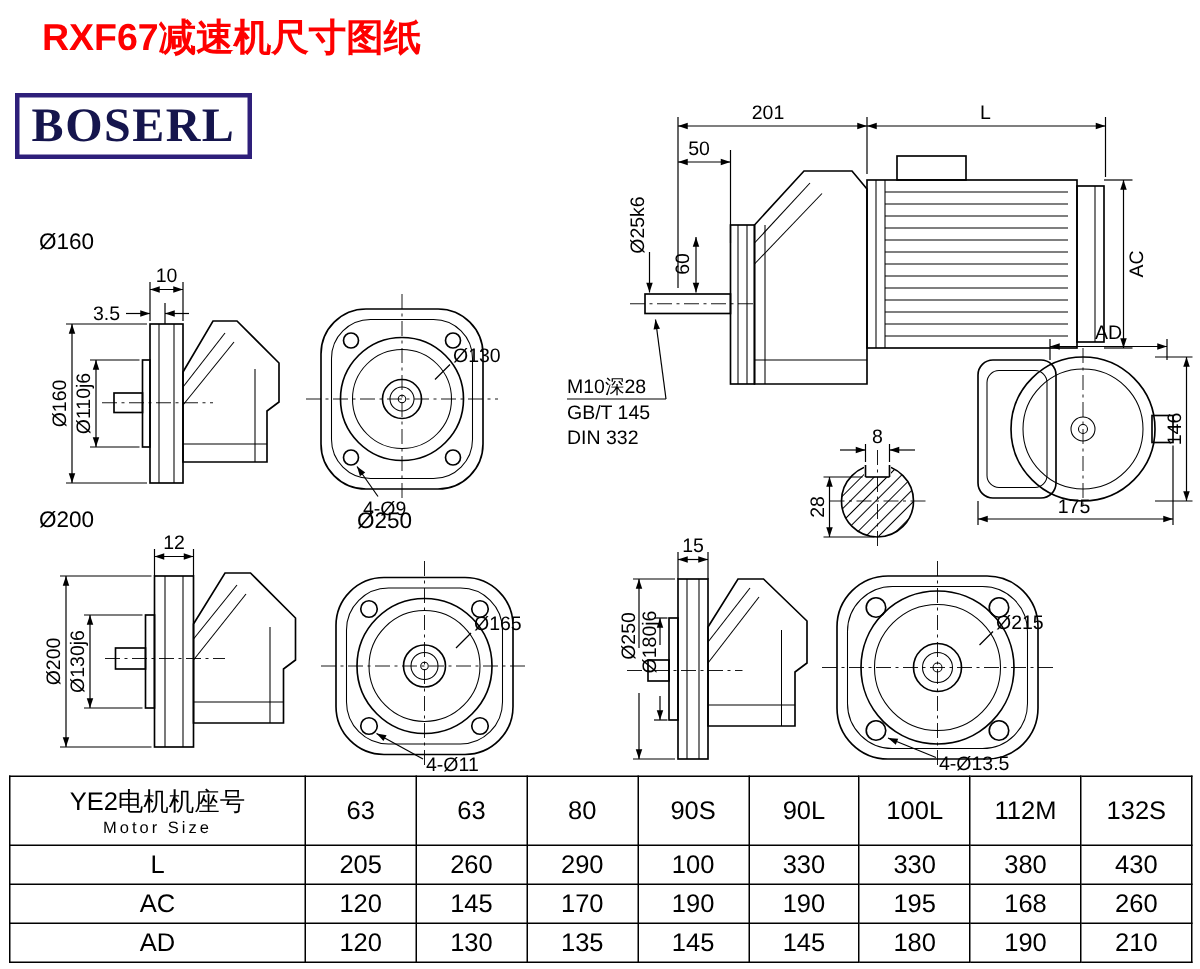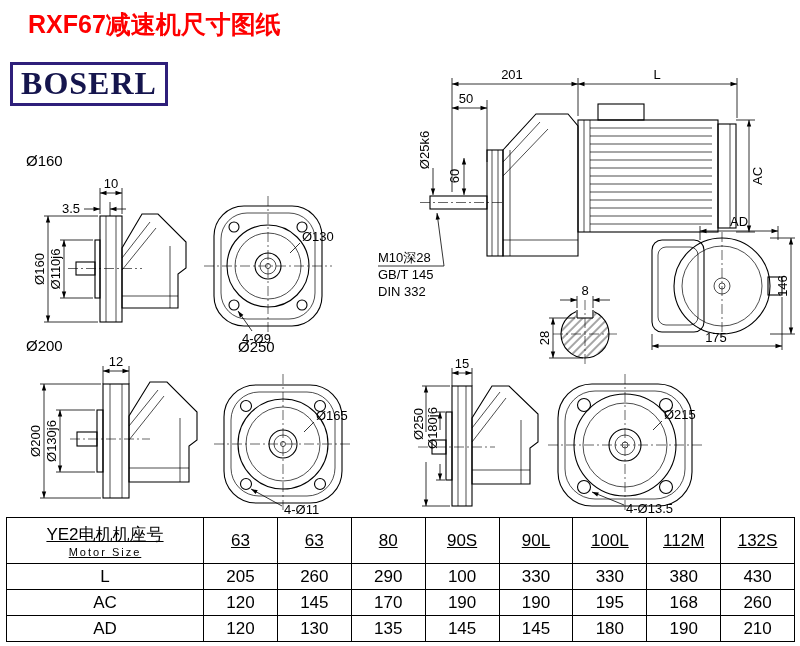--- a/index.html
+++ b/index.html
@@ -9,21 +9,21 @@
   svg.drawing { position:absolute; left:0; top:0; }
   .ln { stroke:#000; stroke-width:1.1; fill:none; }
   .thin { stroke:#000; stroke-width:0.7; fill:none; }
   .dim { stroke:#000; stroke-width:0.8; fill:none; }
   .cl { stroke:#000; stroke-width:0.6; fill:none; stroke-dasharray:10 3 2 3; }
   text.t { font:13px "Liberation Sans",sans-serif; fill:#000; }
   text.sec { font:15px "Liberation Sans",sans-serif; fill:#000; }
   .tablewrap { position:absolute; left:6px; top:517px; width:789px; }
   table { width:100%; border-collapse:collapse; table-layout:fixed; }
   td { border:1.5px solid #000; text-align:center; font-size:17px; color:#000; vertical-align:middle; }
-  tr.hdr td { height:46px;text-decoration:underline; }
+  tr.hdr td { height:46px; }
   tr.datarow td { height:26px; }
   .en { font-size:11px; letter-spacing:2px; }
 </style>
 </head>
 <body>
 
 <div class="title">RXF67减速机尺寸图纸</div>
 <div class="brand">
   <span>BOSERL</span>
 </div>

